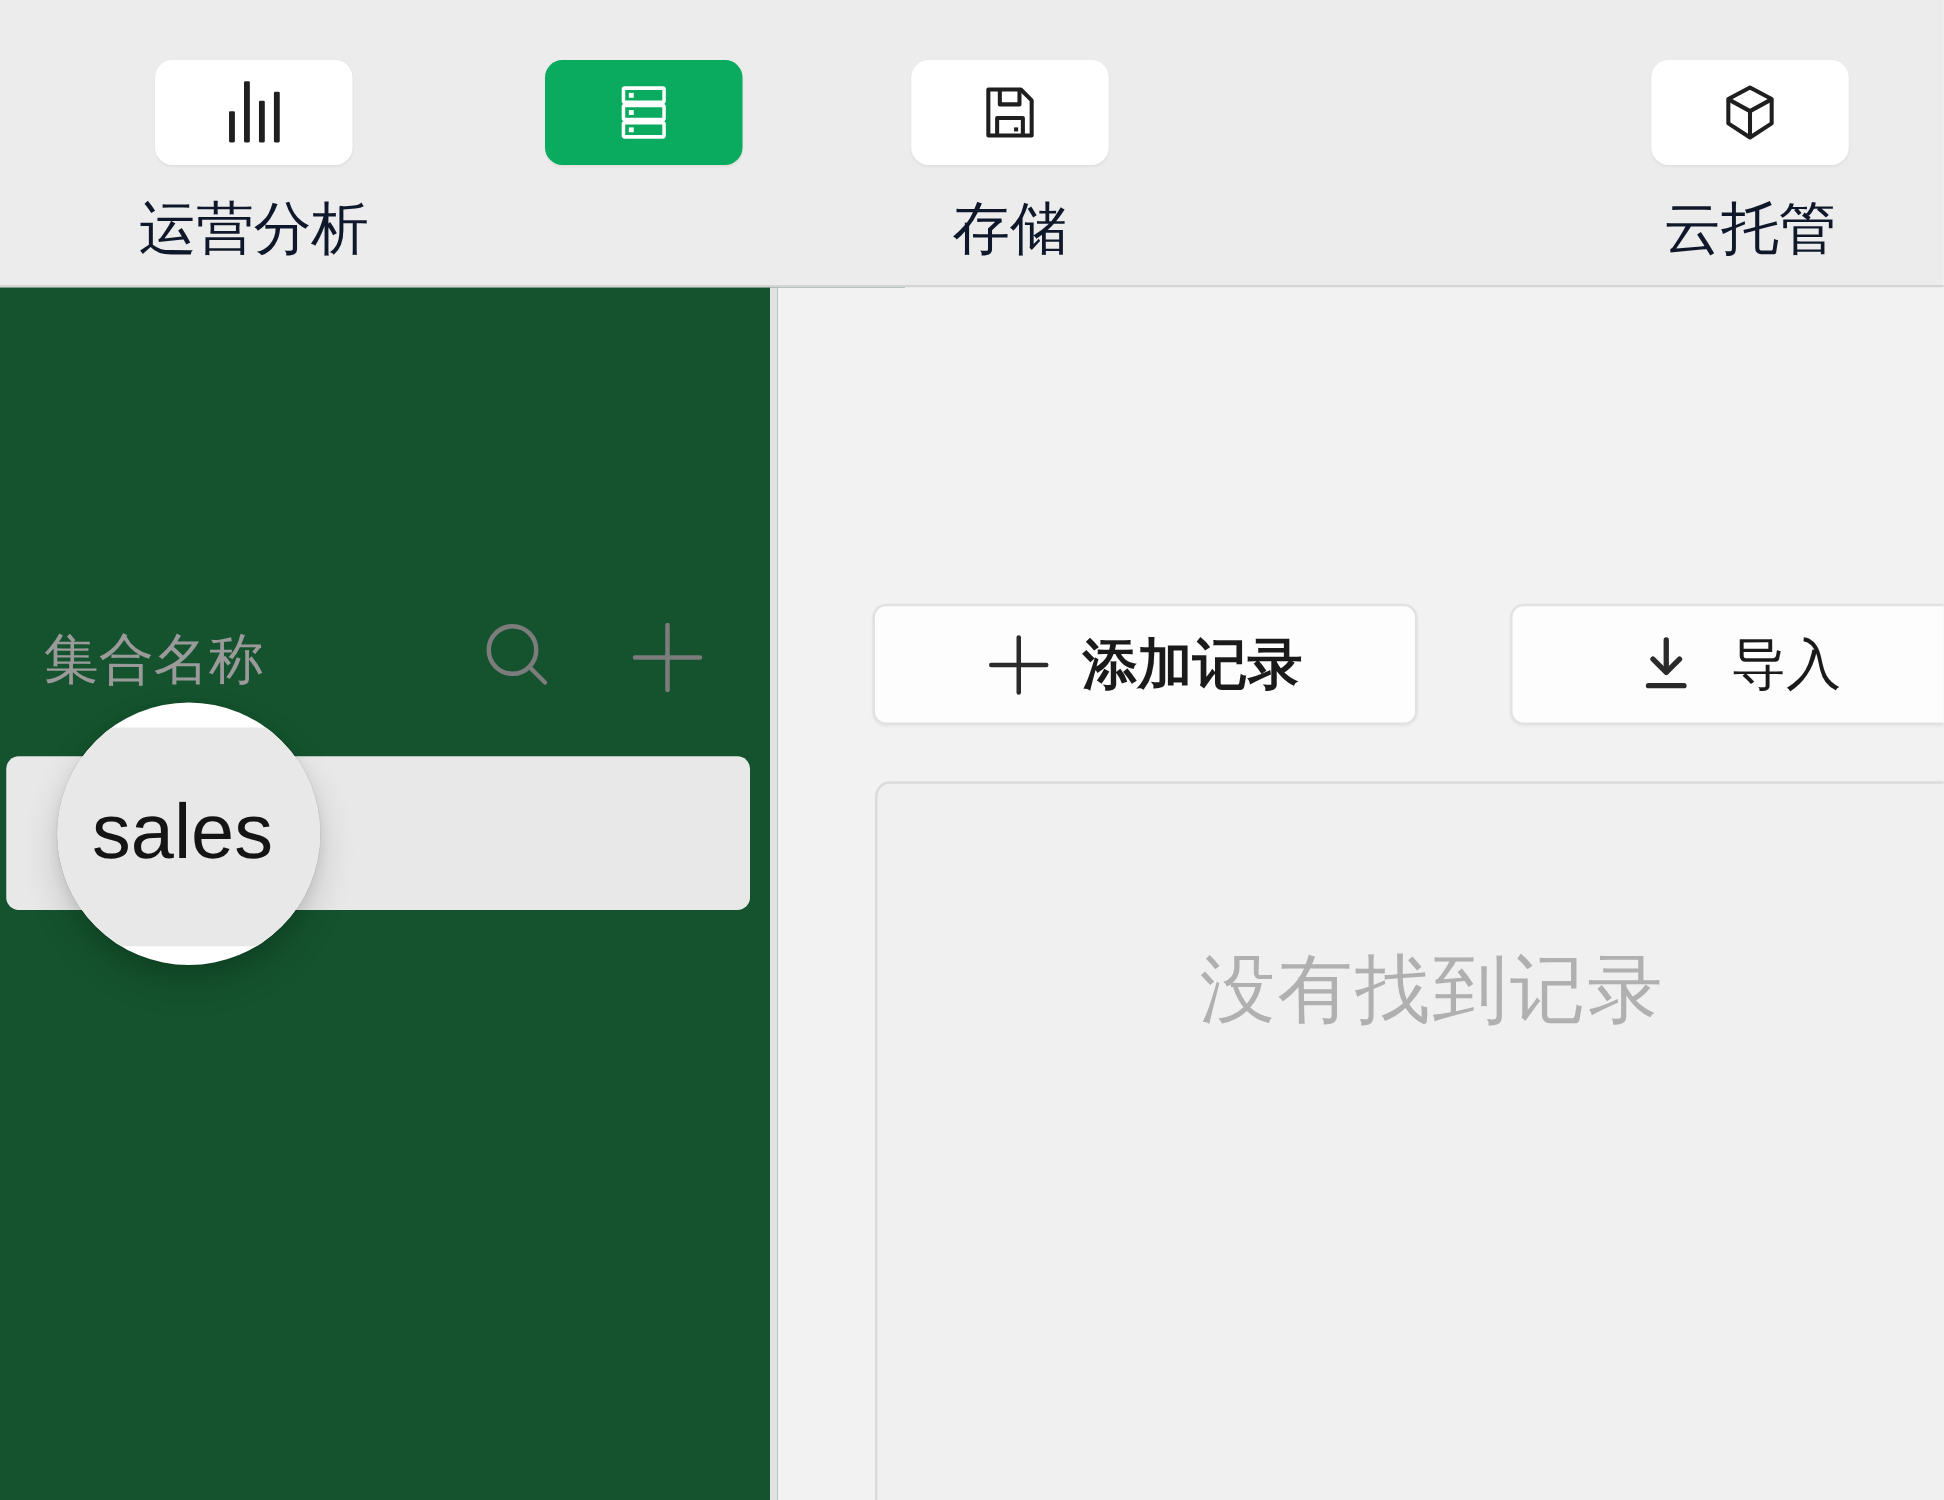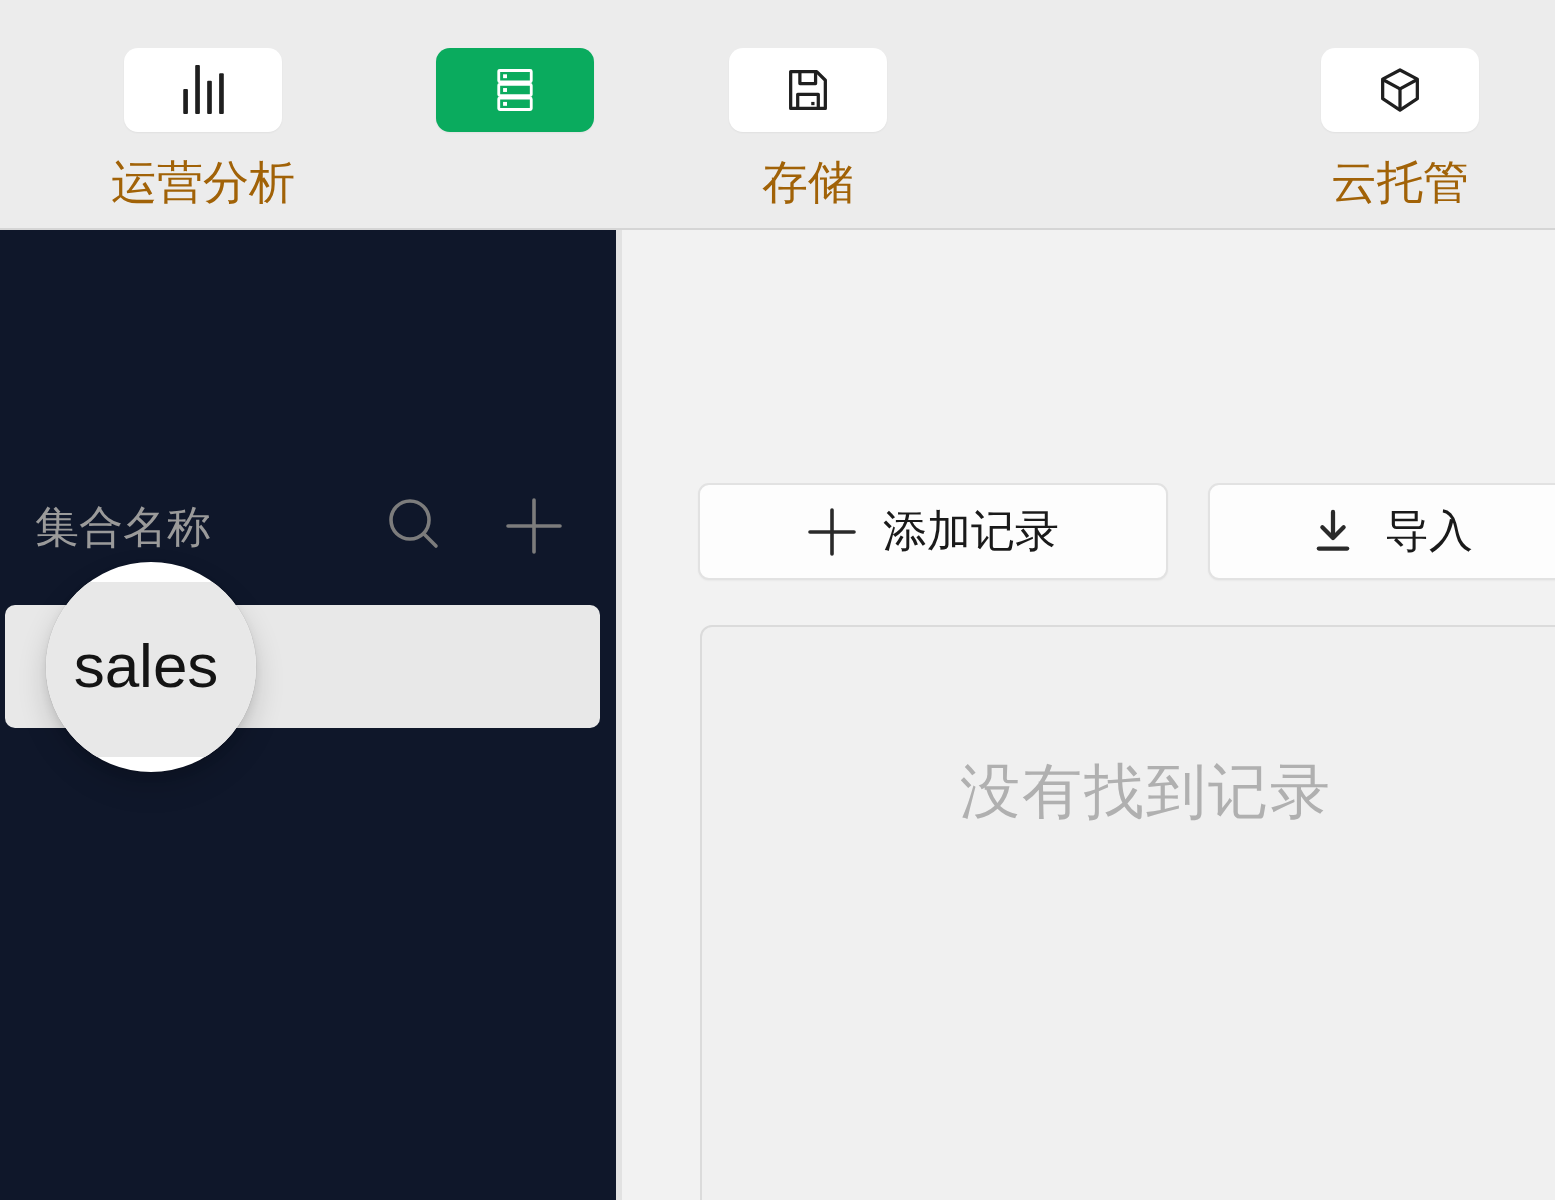--- a/index.html
+++ b/index.html
@@ -24,27 +24,27 @@
   .nav-item.n2{left:723px;font-family:Liberation Mono, monospace;}
   .nav-item.n3{left:1018px;}
   .nav-item.n4{left:1315px;font-family:Liberation Mono, monospace;}
   .nav-btn{
     margin-top:48px;width:158px;height:84px;border-radius:14px;
     background:#ffffff;display:flex;align-items:center;justify-content:center;
     box-shadow:0 1px 2px rgba(0,0,0,0.05);
   }
   .nav-item.active .nav-btn{background:#0aab5e;}
   .nav-label{
-    margin-top:20px;font-size:46px;color:#a16207;white-space:nowrap;
+    margin-top:20px;font-size:46px;color:#0f172a;white-space:nowrap;
   }
   .nav-icon svg{display:block;}
 
   
   .sidebar{
-    position:absolute;left:0;top:230px;width:724px;height:970px;background:#0f172a;text-decoration:underline;
+    position:absolute;left:0;top:230px;width:724px;height:970px;background:#14532d;text-decoration:underline;
   }
   .side-divider{
     position:absolute;left:616px;top:230px;width:6px;height:970px;background:#e2e2e2;
   }
   .sidebar-header-label{
     position:absolute;left:35px;top:268px;font-size:44px;color:#9a9a9a;
   }
   .icon-btn{position:absolute;cursor:pointer;}
   .search-btn{left:386px;top:266px;width:56px;height:56px;}
   .add-collection-btn{left:506px;top:268px;width:56px;height:56px;}
@@ -70,21 +70,21 @@
   }
 
   
   .main-bg{position:absolute;left:622px;top:230px;width:933px;height:970px;background:#f2f2f2;}
   .action-btn{
     position:absolute;top:483px;height:97px;border-radius:11px;
     background:#fdfdfd;border:2px solid #e2e2e2;box-sizing:border-box;
     display:flex;align-items:center;justify-content:center;cursor:pointer;
     box-shadow:0 1px 2px rgba(0,0,0,0.04);
   }
-  .btn-add{left:698px;width:470px;}
+  .btn-add{left:698px;width:436px;font-weight:bold;}
   .btn-import{left:1208px;width:364px;}
   .action-btn .btn-icon{display:flex;align-items:center;}
   .action-btn .btn-label{font-size:44px;color:#1a1a1a;margin-left:26px;white-space:nowrap;}
 
   .records-panel{
     position:absolute;left:700px;top:625px;width:892px;height:612px;
     background:#f0f0f0;border:2px solid #dbdbdb;border-radius:12px;box-sizing:border-box;
   }
   .empty-text{
     position:absolute;left:0;top:125px;width:100%;

